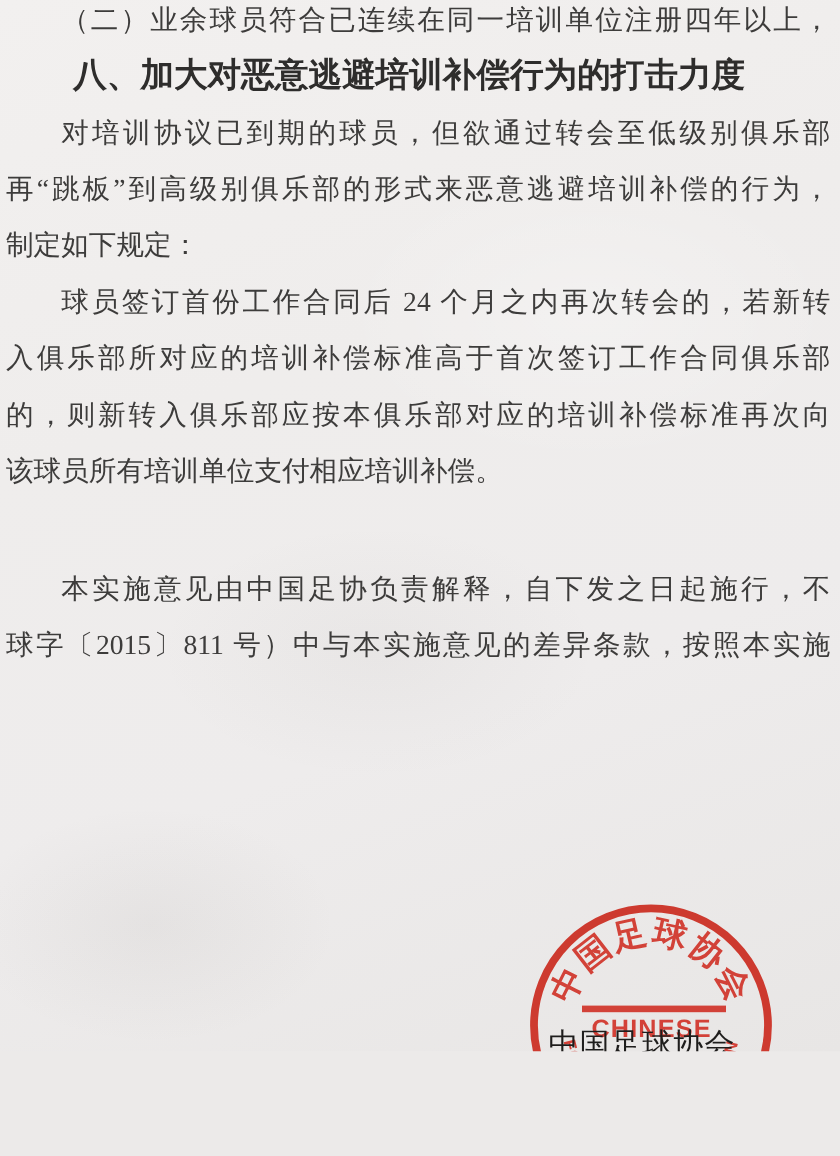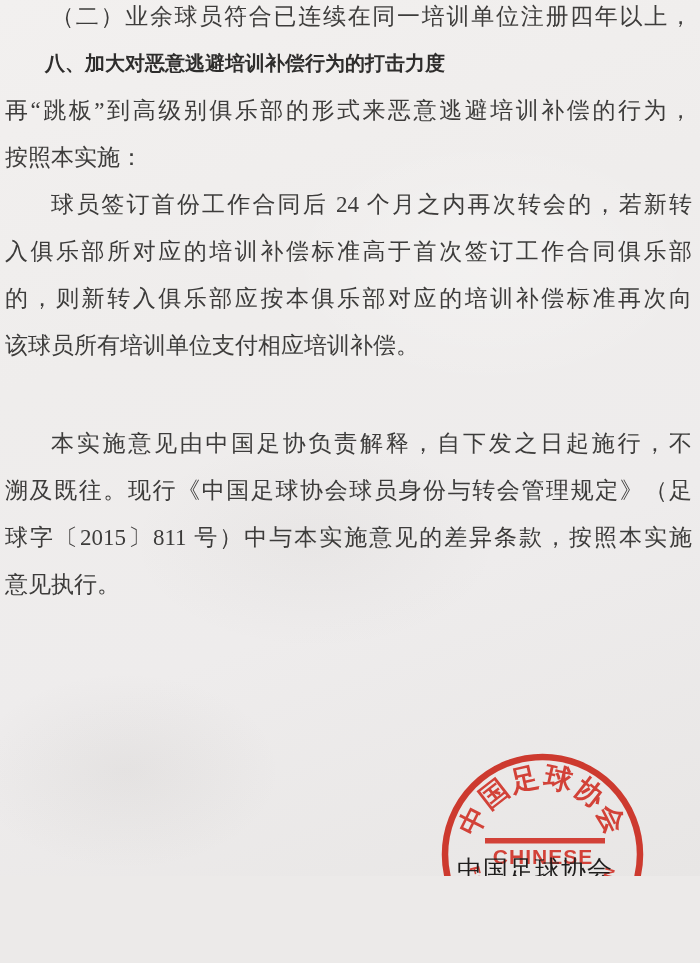--- a/index.html
+++ b/index.html
@@ -39,21 +39,21 @@
     font-size: 23px;
     line-height: 47px;
   }
   .line {
     text-align: justify;
     text-align-last: justify;
     white-space: nowrap;
   }
   .line.end { text-align-last: left; }
   .line.indent { text-indent: 2em; }
-  .line.bold { font-weight: bold; font-size: 20px; color: #2e2d2c; }
+  .line.bold { font-weight: bold; font-size: 28px; color: #2e2d2c; }
   .line.gap { margin-top: 51px; }
 
   #signature-org {
     position: absolute; left: 457px; top: 853px;
     font-size: 25px; letter-spacing: 1px; color: #1e1d1c;
     z-index: 3; white-space: nowrap;
   }
   #signature-date {
     position: absolute; left: 432px; top: 904px;
     font-size: 28px; letter-spacing: 2px; color: #1e1d1c;
@@ -69,30 +69,29 @@
 <body>
 
 <div id="page">
 
   <div id="texture"></div>
   <div id="crease"></div>
 
   <div id="doc-body">
       <div class="line indent">（二）业余球员符合已连续在同一培训单位注册四年以上，</div>
       <div class="line indent bold end">八、加大对恶意逃避培训补偿行为的打击力度</div>
+      <div class="line indent">对培训协议已到期的球员，但欲通过转会至低级别俱乐部</div>
       <div class="line">再“跳板”到高级别俱乐部的形式来恶意逃避培训补偿的行为，</div>
-      <div class="line end">按照本实施：</div>
+      <div class="line end">制定如下规定：</div>
       <div class="line indent">球员签订首份工作合同后 24 个月之内再次转会的，若新转</div>
       <div class="line">入俱乐部所对应的培训补偿标准高于首次签订工作合同俱乐部</div>
       <div class="line">的，则新转入俱乐部应按本俱乐部对应的培训补偿标准再次向</div>
       <div class="line end">该球员所有培训单位支付相应培训补偿。</div>
       <div class="line indent gap">本实施意见由中国足协负责解释，自下发之日起施行，不</div>
-      <div class="line">溯及既往。现行《中国足球协会球员身份与转会管理规定》（足</div>
       <div class="line">球字〔2015〕811 号）中与本实施意见的差异条款，按照本实施</div>
-      <div class="line end">意见执行。</div>
     </div>
 
   <div id="signature-org">中国足球协会</div>
 
   <div id="signature-date">2018 年 1 月 31 日</div>
 
   <svg id="seal" viewBox="0 0 211 211" xmlns="http://www.w3.org/2000/svg">
     <circle cx="105.5" cy="105.5" r="97.5" fill="none" stroke="#cb2c20" stroke-width="6.5"></circle>
     <path id="seal-arc-top" d="M 37.5 105.5 A 68 68 0 0 1 173.5 105.5" fill="none"></path>
     <path id="seal-arc-bottom" d="M 31.5 105.5 A 74 74 0 0 0 179.5 105.5" fill="none"></path>

